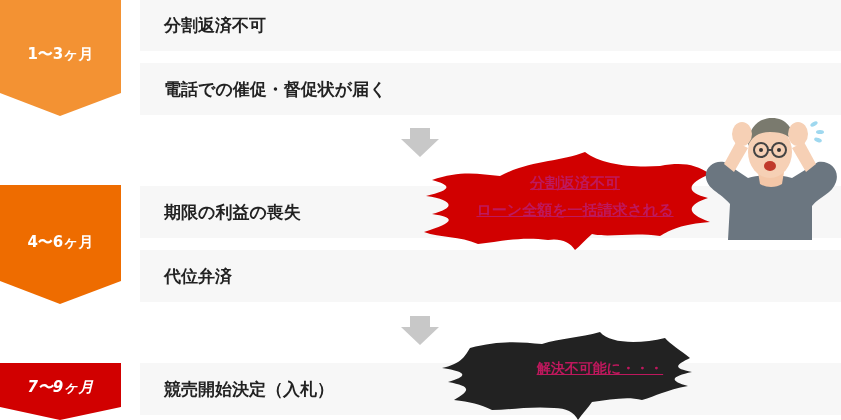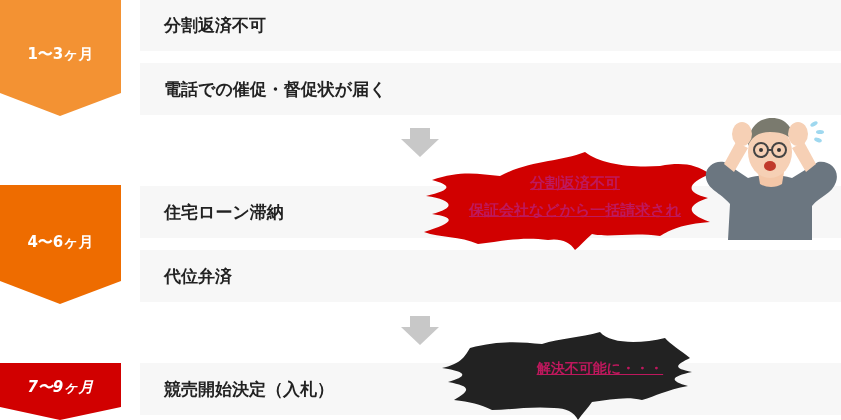--- a/index.html
+++ b/index.html
@@ -43,21 +43,21 @@
   <span style="margin-top:-8px">7〜9ヶ月</span>
 </div>
 
 <div class="step" style="top:0;height:51px;">
   <span>分割返済不可</span>
 </div>
 <div class="step" style="top:63px;height:52px;">
   <span>電話での催促・督促状が届く</span>
 </div>
 <div class="step" style="top:186px;height:52px;">
-  <span>住宅ローン滞納</span>
+  <span>期限の利益の喪失</span>
 </div>
 <div class="step" style="top:250px;height:52px;">
   <span>代位弁済</span>
 </div>
 <div class="step" style="top:363px;height:52px;">
   <span>競売開始決定（入札）</span>
 </div>
 
 <svg class="arrow" style="left:401px;top:128px;" width="38" height="30">
   <polygon points="9,0 29,0 29,11 38,11 19,29 0,11 9,11" fill="#c8c8c8"></polygon>
@@ -67,21 +67,21 @@
 </svg>
 
 <svg class="burst" style="left:420px;top:152px;" width="300" height="100">
   <path d="M12,28 C40,18 60,22 80,24 C110,8 140,10 165,0 C180,12 210,16 240,14 C262,10 275,12 290,22
            C270,30 262,40 288,46 C270,52 262,60 290,70 C262,72 250,78 240,84 C210,80 190,86 172,82
            C165,88 160,94 155,98 C150,90 140,86 128,88 C100,84 80,90 58,92 C40,84 20,86 4,80
            C30,72 40,66 12,62 C36,56 34,48 6,44 C30,38 34,34 12,28 Z" fill="#d10000"></path>
 </svg>
 <div class="burst-text" style="left:460px;top:170px;width:230px;">
   <div>分割返済不可</div>
-  <div>保証会社などから一括請求され</div>
+  <div>ローン全額を一括請求される</div>
 </div>
 
 <svg class="person" style="left:700px;top:112px;" width="141" height="128">
 
   <path d="M28,128 L30,92 C20,80 8,78 6,66 C4,56 14,48 24,50 L48,66 C60,62 80,62 92,66 L118,50 C130,48 140,58 136,70 C132,82 120,84 112,94 L112,128 Z" fill="#6b7680"></path>
 
   <path d="M58,60 L84,60 L82,72 C76,76 66,76 60,72 Z" fill="#f4c7a8"></path>
 
   <ellipse cx="70" cy="40" rx="22" ry="26" fill="#f6d0b5"></ellipse>
   <path d="M48,34 C48,14 60,6 72,6 C86,6 94,16 94,32 C90,24 84,20 70,20 C60,20 52,24 48,34 Z" fill="#7a7a6e"></path>

